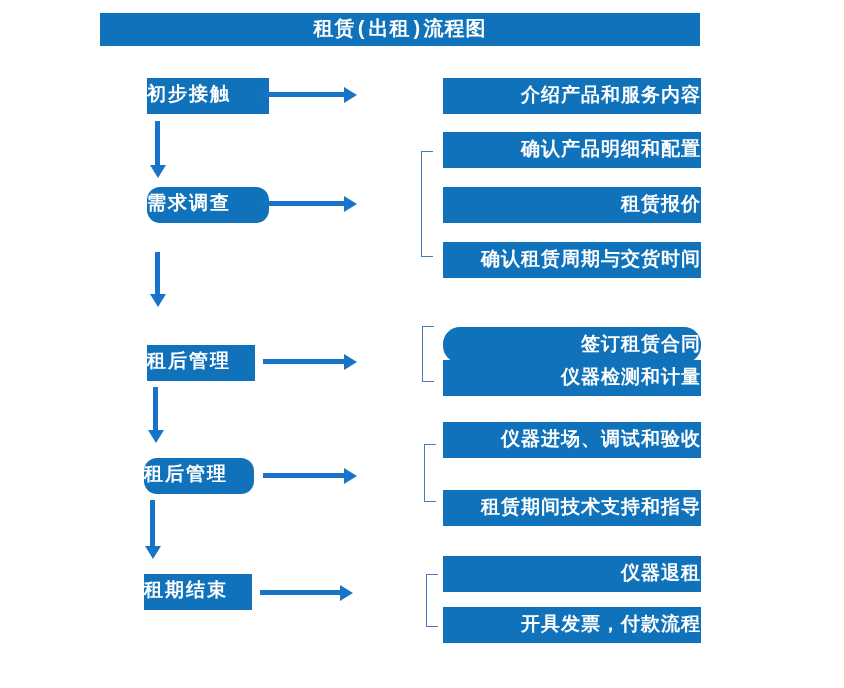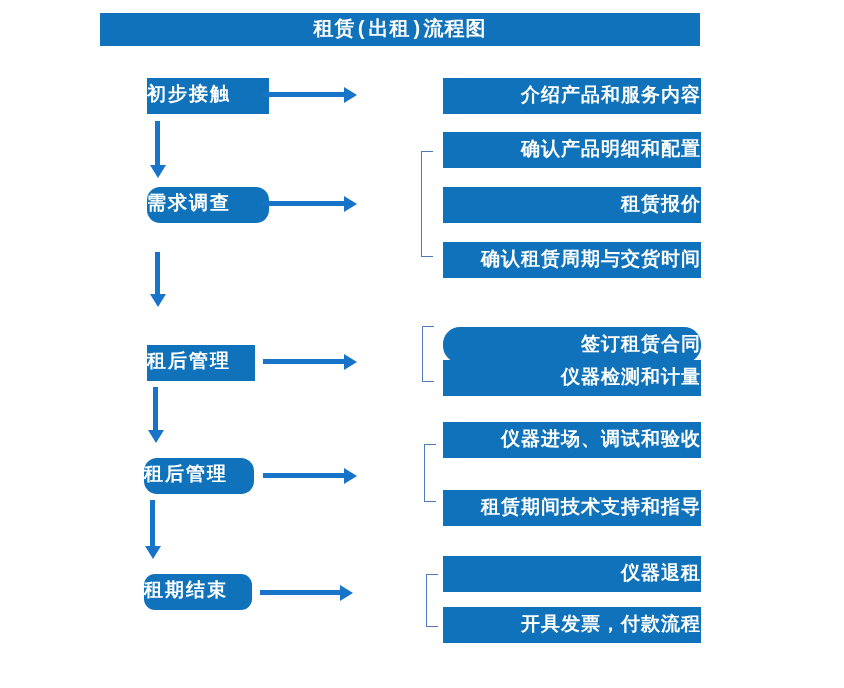--- a/index.html
+++ b/index.html
@@ -61,21 +61,21 @@
 <body>
 
 <div class="canvas">
 
   <div class="title-bar">租赁(出租)流程图</div>
 
   <div class="step-box" style="left:103px;top:78px;width:122px;">初步接触</div>
   <div class="step-box" style="left:103px;top:187px;width:122px;border-radius:13px;">需求调查</div>
   <div class="step-box" style="left:103px;top:345px;width:108px;">租后管理</div>
   <div class="step-box" style="left:100px;top:458px;width:110px;border-radius:13px;">租后管理</div>
-  <div class="step-box" style="left:100px;top:574px;width:108px;border-radius:11px;">租期结束</div>
+  <div class="step-box" style="left:100px;top:574px;width:108px;">租期结束</div>
 
   <div class="v-arrow" style="left:155px;top:121px;height:44px;"></div>
   <div class="v-arrow" style="left:155px;top:252px;height:42px;"></div>
   <div class="v-arrow" style="left:153px;top:387px;height:43px;"></div>
   <div class="v-arrow" style="left:150px;top:500px;height:46px;"></div>
 
   <div class="h-arrow" style="left:263px;top:92px;width:81px;"></div>
   <div class="h-arrow" style="left:263px;top:201px;width:81px;"></div>
   <div class="h-arrow" style="left:263px;top:359px;width:81px;"></div>
   <div class="h-arrow" style="left:263px;top:473px;width:81px;"></div>

